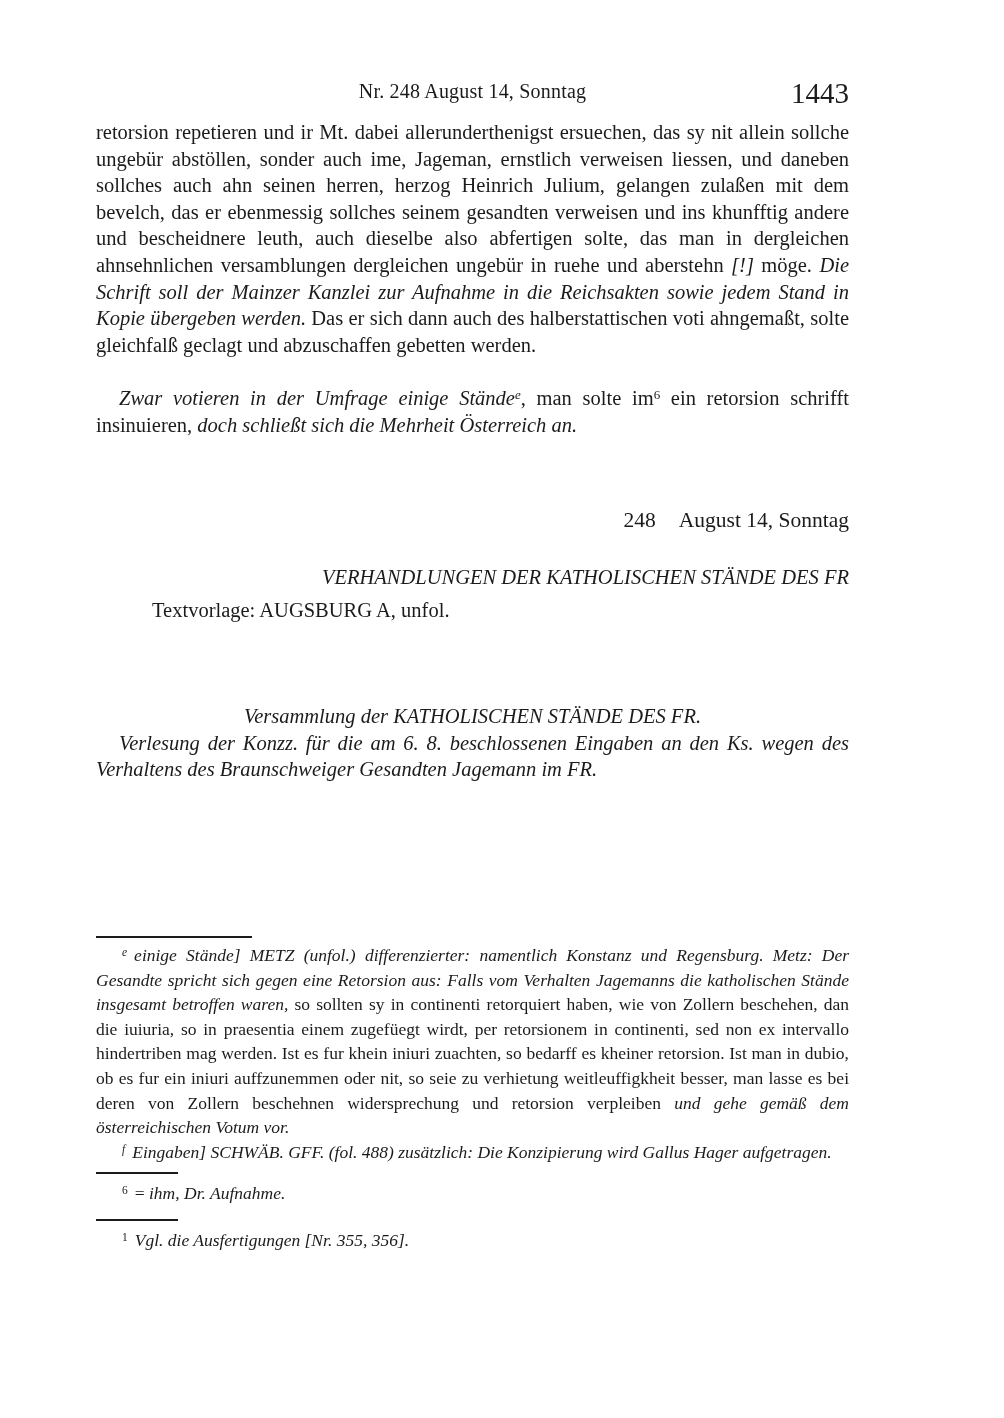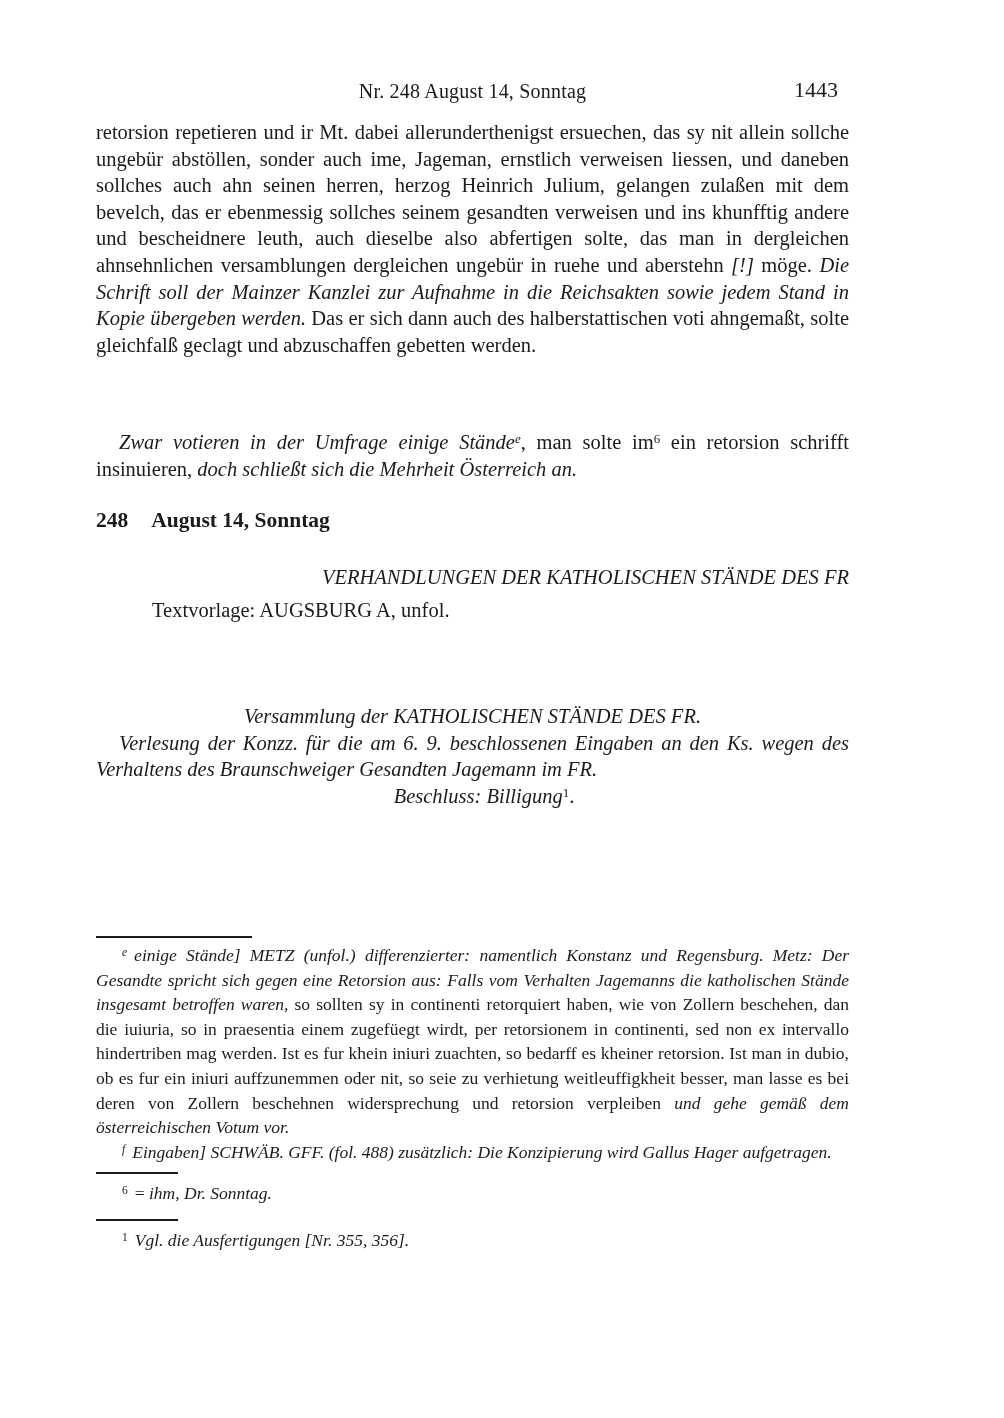--- a/index.html
+++ b/index.html
@@ -26,49 +26,49 @@
     top: 80px;
     height: 26px;
     font-size: 20px;
   }
   .head-center {
     text-align: center;
     letter-spacing: 0.2px;
   }
   .page-num {
     position: absolute;
-    right: 11px;
+    right: 0;
     top: -3px;
-    font-size: 22px;
+    font-size: 29px;
   }
   
   .bodytext {
     font-size: 20.5px;
     line-height: 26.6px;
     text-align: justify;
     margin: 0;
   }
   .it { font-style: italic; }
   .rm { font-style: normal; }
   sup.body-sup {
     font-size: 13px;
     line-height: 0;
     vertical-align: 6px;
   }
   #p1 { top: 119px; }
-  #p2 { top: 385px; margin-top: 44px; }
+  #p2 { top: 385px; }
   #p3 { top: 438px; text-align: left; }
   .indent1 { text-indent: 23px; }
 
   
   #h248 {
     top: 507px;
-    font-weight: bold;
+    font-weight: normal;
     font-size: 21.5px;
-    text-align: left;
+    text-align: right;
   }
   #h248 .entry-num { margin-right: 23px; }
 
   #verh {
     top: 564px;
     font-style: italic;
     font-size: 20.5px;
     text-align: right;
   }
   #textv {
@@ -136,32 +136,31 @@
 
   <p class="column bodytext" id="h248"><span class="entry-num">248</span><span>August 14, Sonntag</span></p>
 
   <p class="column bodytext" id="verh">VERHANDLUNGEN DER KATHOLISCHEN STÄNDE DES FR</p>
 
   <p class="column bodytext" id="textv">Textvorlage: AUGSBURG A, unfol.</p>
 
 
   <div class="column bodytext" id="proceed">
     <p class="pline">Versammlung der KATHOLISCHEN STÄNDE DES FR.</p>
-    <p class="pjust indent1">Verlesung der Konzz. für die am 6. 9. beschlossenen Eingaben an den Ks. wegen des Verhaltens des Braunschweiger Gesandten Jagemann im FR.</p>
-    <p class="pline indent1"><span>Beschluss: Billigung</span><sup class="body-sup rm">1</sup><span class="rm">.</span></p>
+    <p class="pjust indent1">Verlesung der Konzz. für die am 6. 8. beschlossenen Eingaben an den Ks. wegen des Verhaltens des Braunschweiger Gesandten Jagemann im FR.</p>
   </div>
 
   <div class="fnrule" id="fnrule1"></div>
 
   <div class="column fntext" id="fnblock1">
     <p class="fn-para"><sup class="fn-sup it">e</sup><span class="it">einige Stände] METZ (unfol.) differenzierter: namentlich Konstanz und Regensburg. Metz: Der Gesandte spricht sich gegen eine Retorsion aus: Falls vom Verhalten Jagemanns die katholischen Stände insgesamt betroffen waren,</span><span class="rm"> so sollten sy in continenti retorquiert haben, wie von Zollern beschehen, dan die iuiuria, so in praesentia einem zugefüegt wirdt, per retorsionem in continenti, sed non ex intervallo hindertriben mag werden. Ist es fur khein iniuri zuachten, so bedarff es kheiner retorsion. Ist man in dubio, ob es fur ein iniuri auffzunemmen oder nit, so seie zu verhietung weitleuffigkheit besser, man lasse es bei deren von Zollern beschehnen widersprechung und retorsion verpleiben </span><span class="it">und gehe gemäß dem österreichischen Votum vor.</span></p>
     <p class="fn-para"><sup class="fn-sup it">f</sup><span class="it">Eingaben] SCHWÄB. GFF. (fol. 488) zusätzlich: Die Konzipierung wird Gallus Hager aufgetragen.</span></p>
   </div>
 
   <div class="fnrule" id="fnrule2"></div>
 
-  <p class="column fntext fn-para" id="fn6"><sup class="fn-sup rm">6</sup><span class="rm">= </span><span class="it">ihm, Dr. Sonntag.</span></p>
+  <p class="column fntext fn-para" id="fn6"><sup class="fn-sup rm">6</sup><span class="rm">= </span><span class="it">ihm, Dr. Aufnahme.</span></p>
 
   <div class="fnrule" id="fnrule3"></div>
 
   <p class="column fntext fn-para" id="fn1"><sup class="fn-sup rm">1</sup><span class="it">Vgl. die Ausfertigungen [Nr. 355, 356].</span></p>
 
 </div>
 
 </body></html>

